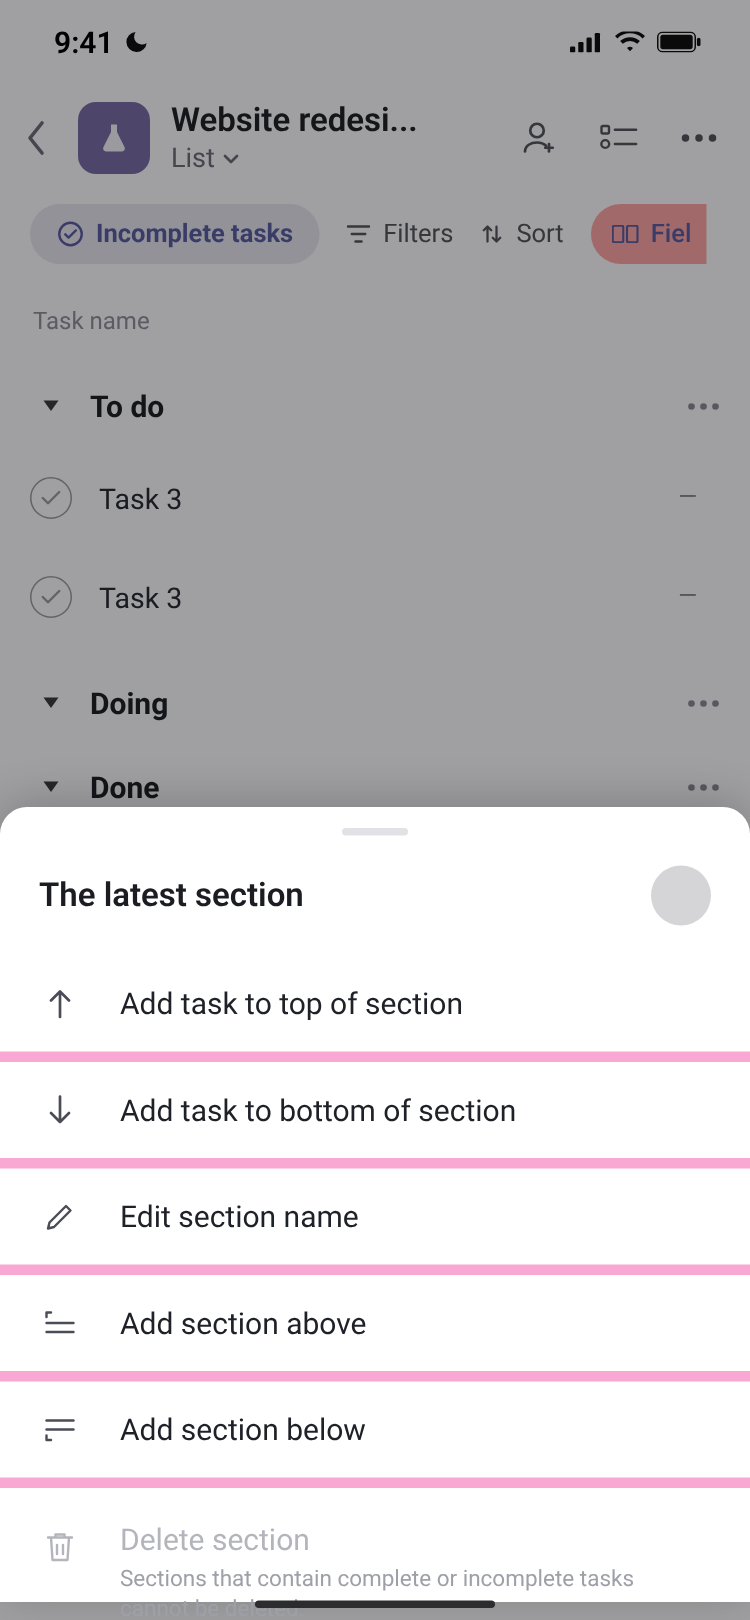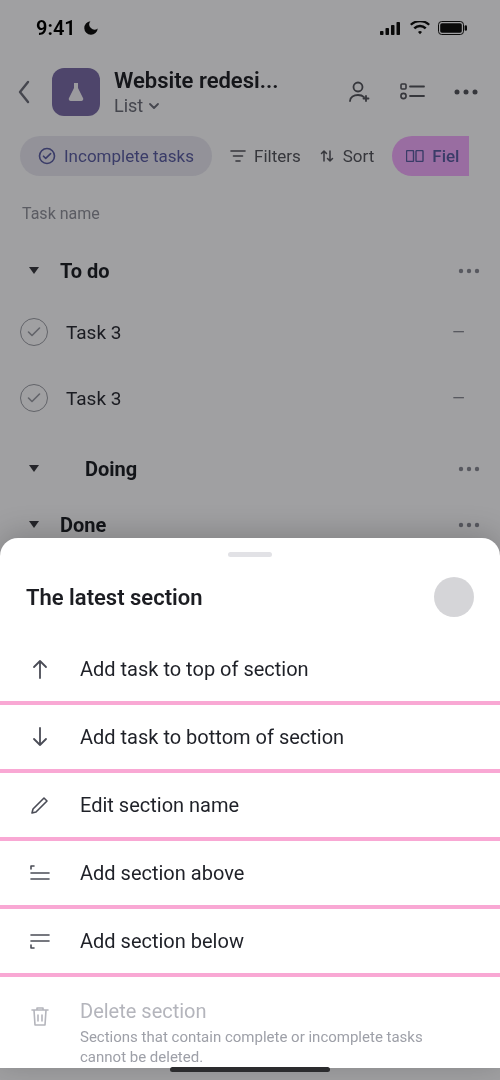--- a/index.html
+++ b/index.html
@@ -21,24 +21,24 @@
   .back { width:24px; display:flex; align-items:center; justify-content:center; }
   .proj-icon { width:48px; height:48px; border-radius:12px; background:#7a6da8; display:flex; align-items:center; justify-content:center; margin-left:6px; }
   .proj-text { display:flex; flex-direction:column; margin-left:4px; flex:1; }
   .proj-title { font-size:22px; font-weight:600; color:#22232a; }
   .view-row { display:flex; align-items:center; gap:4px; color:#6c6e7a; font-size:18px; margin-top:2px; }
   .header-actions { display:flex; align-items:center; gap:28px; padding-right:6px; }
 
   
   .chips { display:flex; gap:18px; padding: 6px 14px 16px 20px; overflow:hidden; }
   .chip { display:flex; align-items:center; gap:8px; font-size:17px; color:#55565e; white-space:nowrap; }
-  .chip.pill { background:#e6e5f0; color:#5c5ea3; padding:10px 18px; border-radius:22px; font-weight:400; }
+  .chip.pill { background:#e6e5f0; color:#5c5ea3; padding:10px 18px; border-radius:22px; font-weight:700; }
   .chip.pill svg circle { stroke:#5c5ea3; }
   .chip.pill svg path { stroke:#5c5ea3; }
-  .chip.partial { background:#f0abfc; color:#5c5ea3; padding:10px 10px 10px 14px; border-radius:22px 0 0 22px; font-weight:500; }
+  .chip.partial { background:#fca5a5; color:#5c5ea3; padding:10px 10px 10px 14px; border-radius:22px 0 0 22px; font-weight:500; }
 
   
   .col-header { color:#8f919c; font-size:16px; padding: 12px 22px 20px 22px; }
 
   
   .section-row { display:flex; align-items:center; padding: 16px 20px; }
   .section-toggle { width:28px; display:flex; justify-content:center; color:#444; }
   .section-title { flex:1; font-weight:700; font-size:20px; color:#1f2128; margin-left:12px; }
   .section-more { color:#7d7f89; }
 
@@ -48,21 +48,21 @@
   .task-trail { color:#8a8c96; font-size:26px; padding-right:14px; font-weight:300; }
 
   
   .sheet { position:absolute; left:0; right:0; bottom:12px; background:#fff; border-radius:18px 18px 0 0; z-index:10; padding-top:10px; height:530px; box-shadow: 0 -4px 30px rgba(0,0,0,0.2); }
   .grabber { width:44px; height:5px; background:#e2e2e6; border-radius:3px; margin:4px auto 12px auto; }
   .sheet-header { display:flex; align-items:center; padding: 8px 26px 20px 26px; }
   .sheet-title { font-size:22px; font-weight:600; flex:1; color:#1c1d22; }
   .sheet-dot { width:40px; height:40px; border-radius:50%; background:#b3b3b8; opacity:0.55; }
 
   .sheet-list { padding:0 0; }
-  .sheet-item { display:flex; align-items:center; padding:20px 26px; gap:26px; border-bottom:4px solid #f9a8d4; }
+  .sheet-item { display:flex; align-items:center; padding:20px 26px; gap:26px; border-bottom:7px solid #f9a8d4; }
   .sheet-item:last-child { border-bottom:none; }
   .sheet-icon { width:28px; display:flex; justify-content:center; color:#4a4c56; flex-shrink:0; }
   .sheet-label { font-size:20px; color:#1f2128; }
   .sheet-secondary { font-size:15px; color:#9ea0a8; margin-top:4px; line-height:1.35; max-width:380px; }
   .sheet-item.disabled { align-items:flex-start; padding-top:22px; padding-bottom:30px; }
   .sheet-item.disabled .sheet-label { color:#b4b5bc; }
   .sheet-item.disabled .sheet-icon { color:#b4b5bc; padding-top:6px; }
 
   .home-indicator { position:absolute; bottom:8px; left:50%; transform:translateX(-50%); width:160px; height:5px; border-radius:3px; background:#2c2c2e; z-index:12; }
 
@@ -214,21 +214,21 @@
   <div class="task-row">
     <span class="task-check">
       <svg width="14" height="12" viewBox="0 0 14 12">
           <path d="M1.5 6l3.5 3.5L12.5 2" stroke="#9a9ca5" stroke-width="1.6" fill="none" stroke-linecap="round" stroke-linejoin="round"></path>
         </svg>
     </span>
     <div class="task-name">Task 3</div>
     <div class="task-trail">−</div>
   </div>
 
-  <div class="section-row" style="margin-top:10px;gap:25px;">
+  <div class="section-row" style="margin-top:10px;">
     <span class="section-toggle">
       <svg width="12" height="10" viewBox="0 0 12 10">
           <path d="M1 1h10L6 8Z" fill="#3a3b42"></path>
         </svg>
     </span>
     <div class="section-title">Doing</div>
     <span class="section-more">
       <svg width="22" height="6" viewBox="0 0 22 6">
           <circle cx="3" cy="3" r="2.2" fill="#8a8c96"></circle>
           <circle cx="11" cy="3" r="2.2" fill="#8a8c96"></circle>

